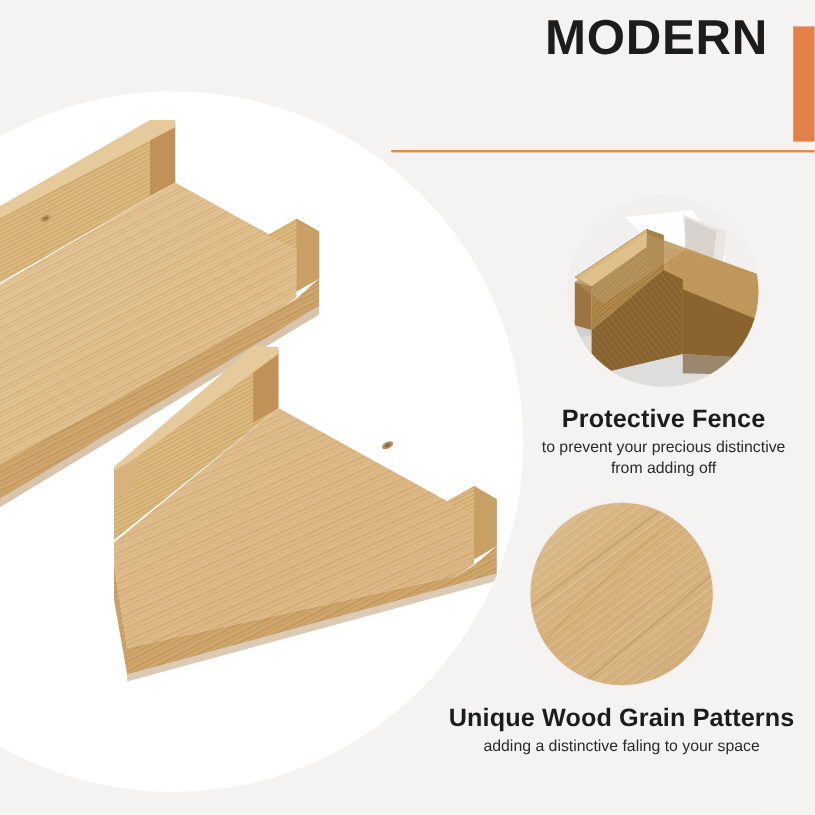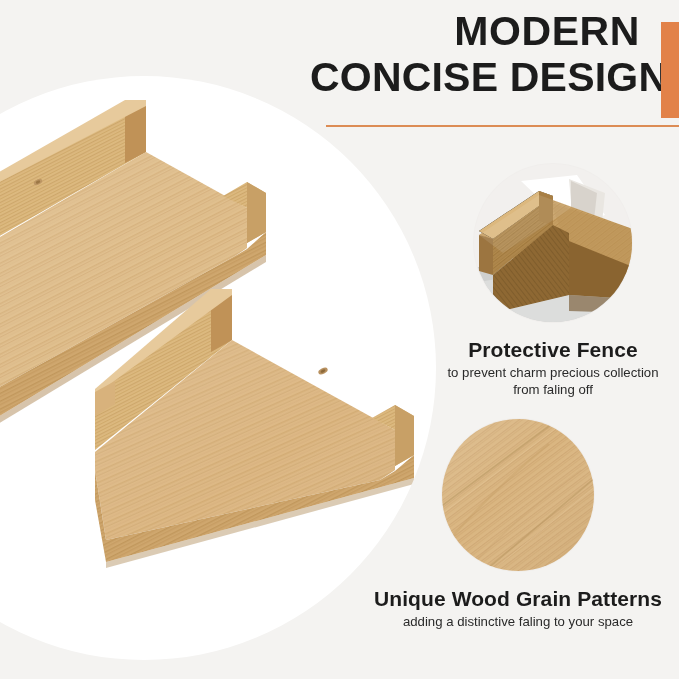--- a/index.html
+++ b/index.html
@@ -233,21 +233,20 @@
         </g>
 
       </g>
     </svg>
   </div>
 
   <div class="header">
 
     <div class="title-block">
       <span class="title-line l1">MODERN</span>
-      <span class="title-line l2">CONCISE DESIGN</span>
     </div>
 
     <div class="accent-bar"></div>
     <div class="accent-rule"></div>
   </div>
 
   <div class="feature" id="feature-fence">
 
     <div class="feature-circle">
       <svg width="160" height="160" viewBox="0 0 160 160" xmlns="http://www.w3.org/2000/svg">
@@ -295,22 +294,22 @@
           <polygon points="96,78 160,104 160,136 96,132" fill="#8a6430"></polygon>
           <polygon points="96,132 160,136 160,150 96,148" fill="#6e4f24" opacity=".6"></polygon>
 
           <polygon points="6,72 66,32 100,44 30,90" fill="#ffffff" opacity=".10"></polygon>
         </g>
       </svg>
     </div>
 
     <div class="feature-title">Protective Fence</div>
     <div class="feature-sub">
-      <span>to prevent charm precious collection</span><br>
-      <span>from faling off</span>
+      <span>to prevent your precious distinctive</span><br>
+      <span>from adding off</span>
     </div>
   </div>
 
   <div class="feature" id="feature-grain">
 
     <div class="feature-circle">
       <svg width="154" height="154" viewBox="0 0 154 154" xmlns="http://www.w3.org/2000/svg">
         <defs>
           <clipPath id="f2clip">
               <circle cx="77" cy="77" r="76"></circle>

